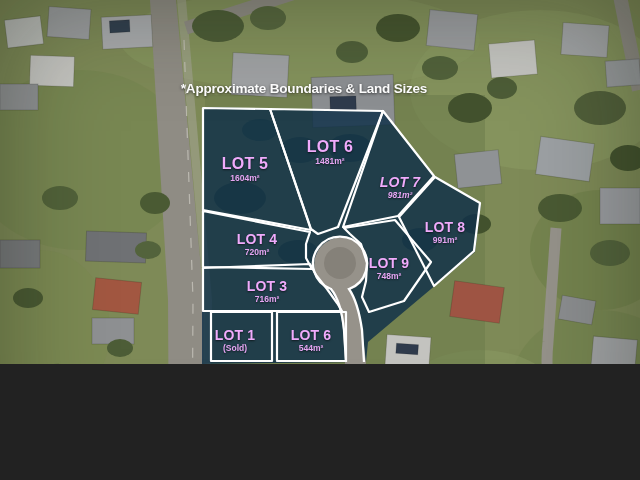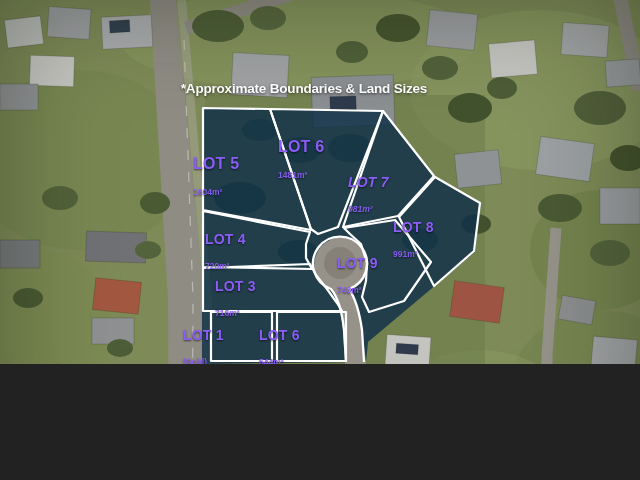--- a/index.html
+++ b/index.html
@@ -10,26 +10,26 @@
   }
   #stage svg{position:absolute;left:0;top:0;}
   .vignette{position:absolute;left:0;top:0;width:640px;height:480px;
     box-shadow:inset 0 0 110px rgba(15,20,10,.38);pointer-events:none;}
   .hdr{
     position:absolute;left:168px;top:81px;width:272px;text-align:center;
     color:#fff;font-weight:bold;font-size:13.5px;letter-spacing:-.2px;
     text-shadow:0 1px 3px rgba(0,0,0,.65);white-space:nowrap;
   }
   .lot-label{
-    position:absolute;width:104px;margin-left:-52px;text-align:left;
-    color:#8b5cf6;text-shadow:0 1px 2px rgba(0,0,0,.6);line-height:1.05;
+    position:absolute;width:104px;margin-left:-52px;text-align:center;
+    color:#f0abfc;text-shadow:0 1px 2px rgba(0,0,0,.6);line-height:1.05;
     pointer-events:none;
   }
   .lot-label .nm{display:block;font-weight:bold;font-size:14px;letter-spacing:.2px;}
-  .lot-label .ar{display:block;font-weight:600;font-size:8.5px;margin-top:15px;opacity:.95;}
+  .lot-label .ar{display:block;font-weight:600;font-size:8.5px;margin-top:1px;opacity:.95;}
   .lot-label.big .nm{font-size:16px;}
 </style>
 </head>
 <body>
 
 <div id="stage">
 
 <svg width="640" height="480" viewBox="0 0 640 480">
 
   <g>

